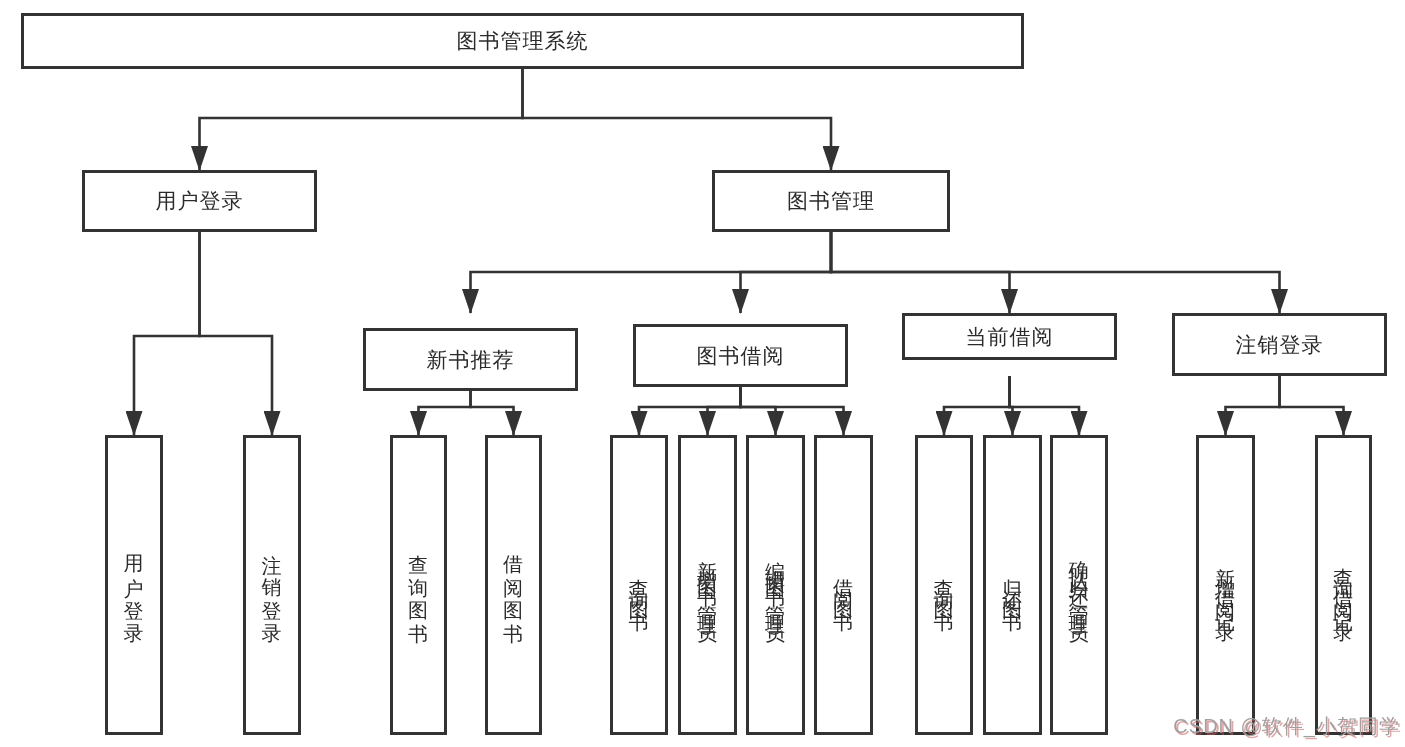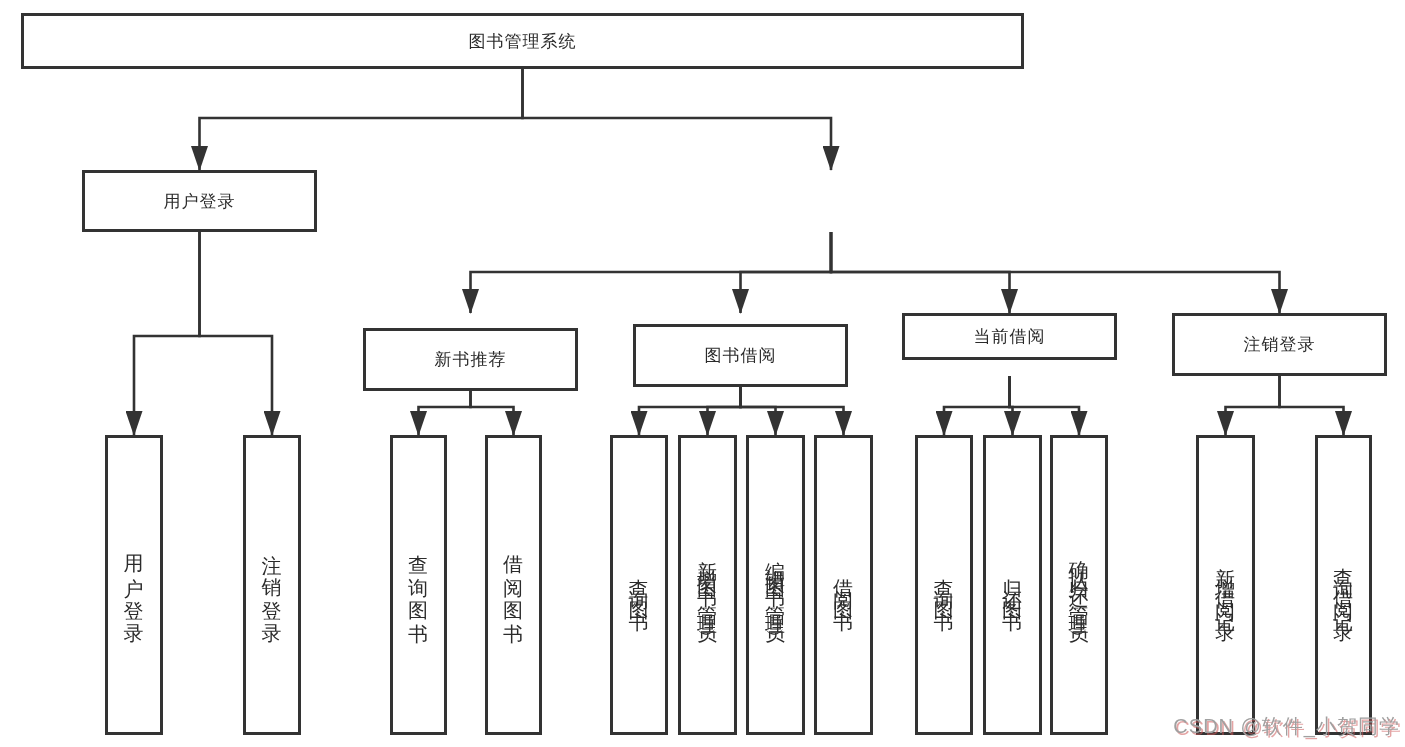--- a/index.html
+++ b/index.html
@@ -21,21 +21,21 @@
   .node {
     position: absolute;
     box-sizing: border-box;
     background: #ffffff;
     border: 3px solid #333333;
     display: flex;
     align-items: center;
     justify-content: center;
     color: #2b2b2b;
   }
-  .node.h { font-size: 17px; letter-spacing: 1px; }
+  .node.h { font-size: 21px; letter-spacing: 1px; }
   .node.v span {
     writing-mode: vertical-rl;
     text-orientation: mixed;
     font-size: 20px;
     line-height: 1;
     white-space: nowrap;
   }
   .node.v span.s-wide  { letter-spacing: 23px; }
   .node.v span.s-med   { letter-spacing: 11px; }
   .node.v span.s-tight { letter-spacing: 9px;  }
@@ -82,20 +82,23 @@
     <polyline class="edge" points="1279.5,376 1279.5,407 1225.5,407 1225.5,435" marker-end="url(#arrow)"></polyline>
     <polyline class="edge" points="1279.5,376 1279.5,407 1343.5,407 1343.5,435" marker-end="url(#arrow)"></polyline>
   </svg>
 
   <div class="node h" style="left:21px;top:13px;width:1003px;height:56px">
     <span>图书管理系统</span>
   </div>
 
   <div class="node h" style="left:82px;top:170px;width:235px;height:62px">
     <span>用户登录</span>
+  </div>
+  <div class="node h" style="left:712px;top:170px;width:238px;height:62px">
+    <span>图书管理</span>
   </div>
 
   <div class="node h" style="left:363px;top:328px;width:215px;height:63px">
     <span>新书推荐</span>
   </div>
   <div class="node h" style="left:633px;top:324px;width:215px;height:63px">
     <span>图书借阅</span>
   </div>
   <div class="node h" style="left:902px;top:313px;width:215px;height:47px">
     <span>当前借阅</span>

